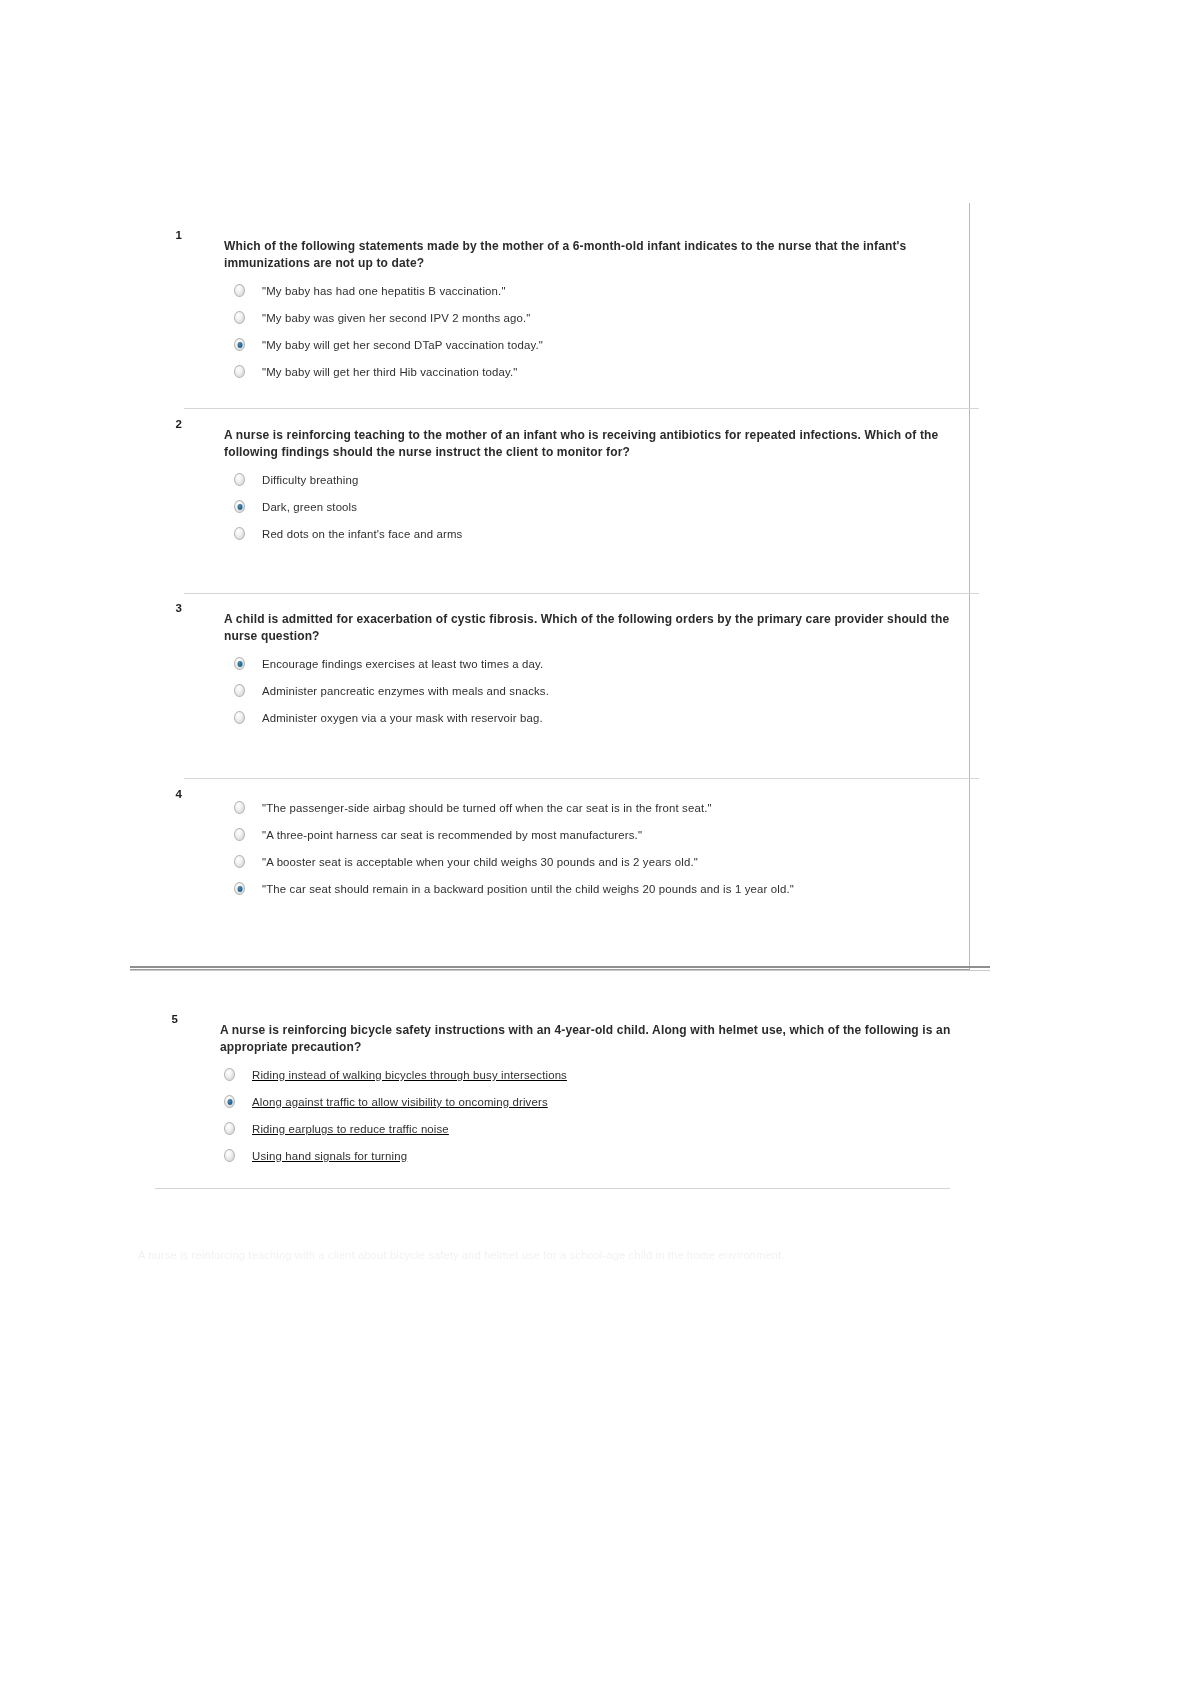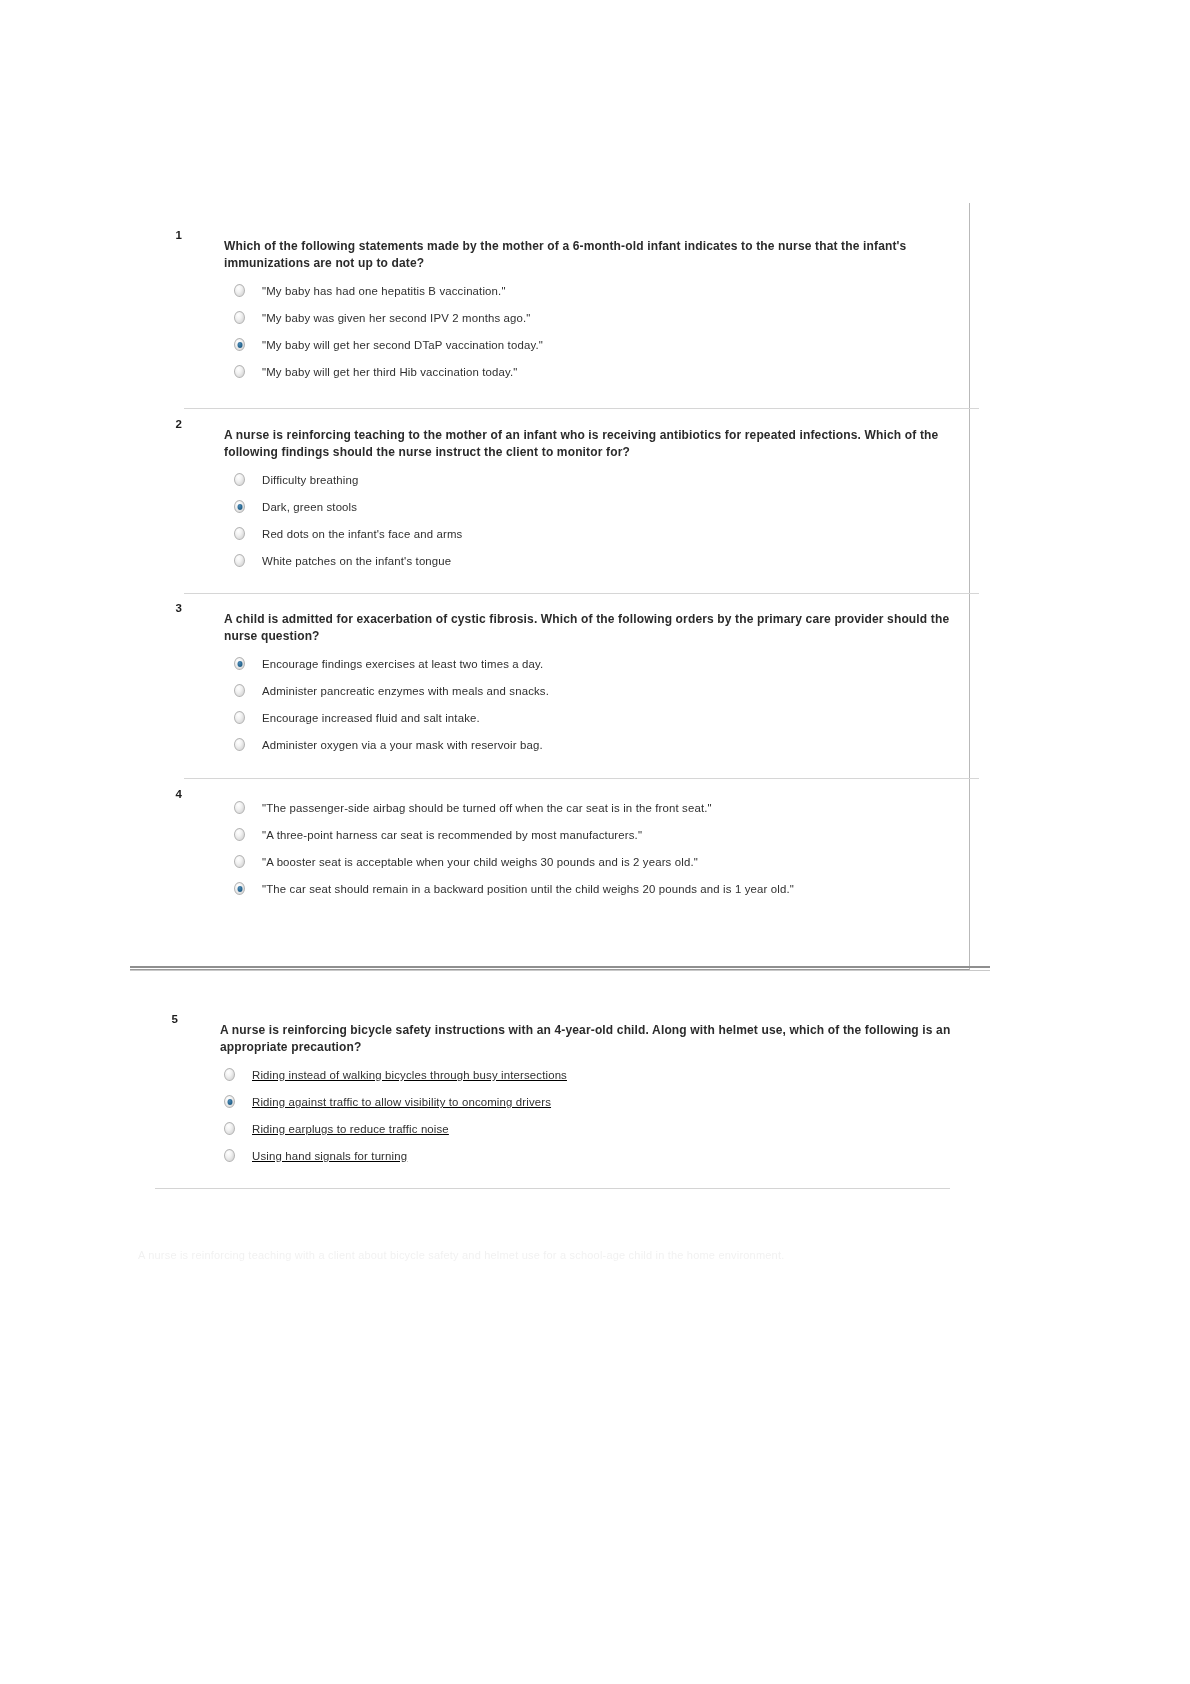--- a/index.html
+++ b/index.html
@@ -199,43 +199,35 @@
           <span class="opt-text">Difficulty breathing</span>
         </div>
         <div class="option">
           <span class="radio checked"></span>
           <span class="opt-text">Dark, green stools</span>
         </div>
         <div class="option">
           <span class="radio"></span>
           <span class="opt-text">Red dots on the infant's face and arms</span>
         </div>
-        <div class="option">
-          <span class="radio"></span>
-          <span class="opt-text">White patches on the infant's tongue</span>
-        </div>
       </div>
     </div>
     <div class="q-divider" style="position:absolute; left:26px; top:390px; width:795px;"></div>
 
     <div class="question" style="position:absolute; left:26px; top:399px; width:795px;">
       <div class="q-num">3</div>
       <div class="q-stem">A child is admitted for exacerbation of cystic fibrosis. Which of the following orders by the primary care provider should the nurse question?</div>
       <div class="options">
         <div class="option">
           <span class="radio checked"></span>
           <span class="opt-text">Encourage findings exercises at least two times a day.</span>
         </div>
         <div class="option">
           <span class="radio"></span>
           <span class="opt-text">Administer pancreatic enzymes with meals and snacks.</span>
-        </div>
-        <div class="option">
-          <span class="radio"></span>
-          <span class="opt-text">Encourage increased fluid and salt intake.</span>
         </div>
         <div class="option">
           <span class="radio"></span>
           <span class="opt-text">Administer oxygen via a your mask with reservoir bag.</span>
         </div>
       </div>
     </div>
     <div class="q-divider" style="position:absolute; left:26px; top:575px; width:795px;"></div>
 
     <div class="question" style="position:absolute; left:26px; top:585px; width:805px;">
@@ -272,21 +264,21 @@
     <div class="question" style="position:absolute; left:22px; top:38px; width:805px;">
       <div class="q-num">5</div>
       <div class="q-stem">A nurse is reinforcing bicycle safety instructions with an 4-year-old child. Along with helmet use, which of the following is an appropriate precaution?</div>
       <div class="options" style="margin-left:72px;text-decoration:underline;">
         <div class="option">
           <span class="radio"></span>
           <span class="opt-text">Riding instead of walking bicycles through busy intersections</span>
         </div>
         <div class="option">
           <span class="radio checked"></span>
-          <span class="opt-text">Riding against traffic to allow visibility to oncoming drivers</span>
+          <span class="opt-text">Along against traffic to allow visibility to oncoming drivers</span>
         </div>
         <div class="option">
           <span class="radio"></span>
           <span class="opt-text">Riding earplugs to reduce traffic noise</span>
         </div>
         <div class="option">
           <span class="radio"></span>
           <span class="opt-text">Using hand signals for turning</span>
         </div>
       </div>

